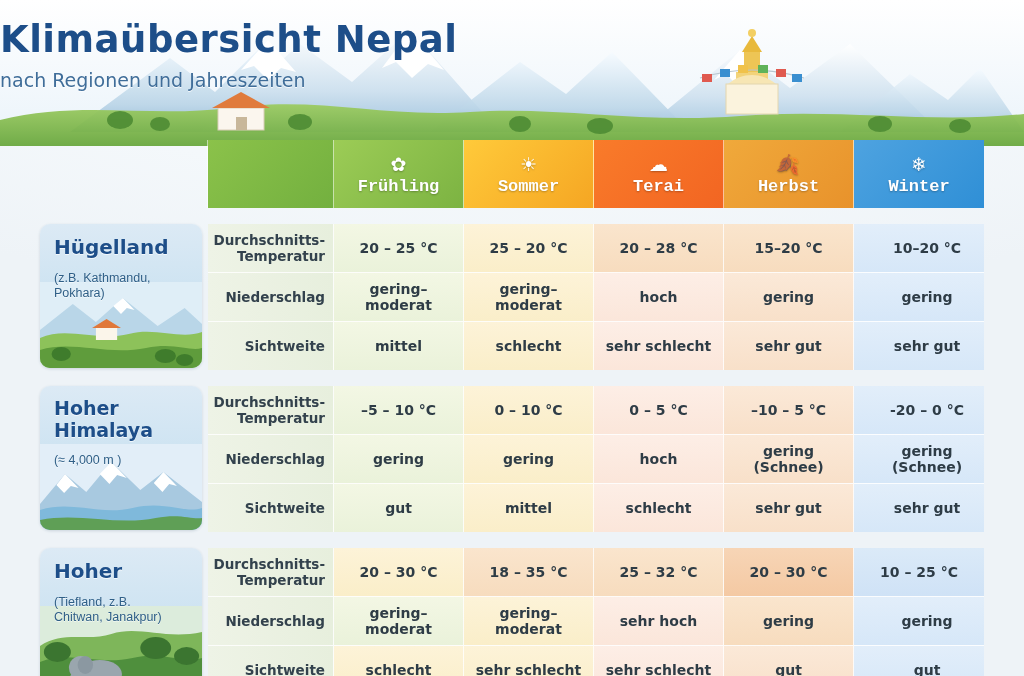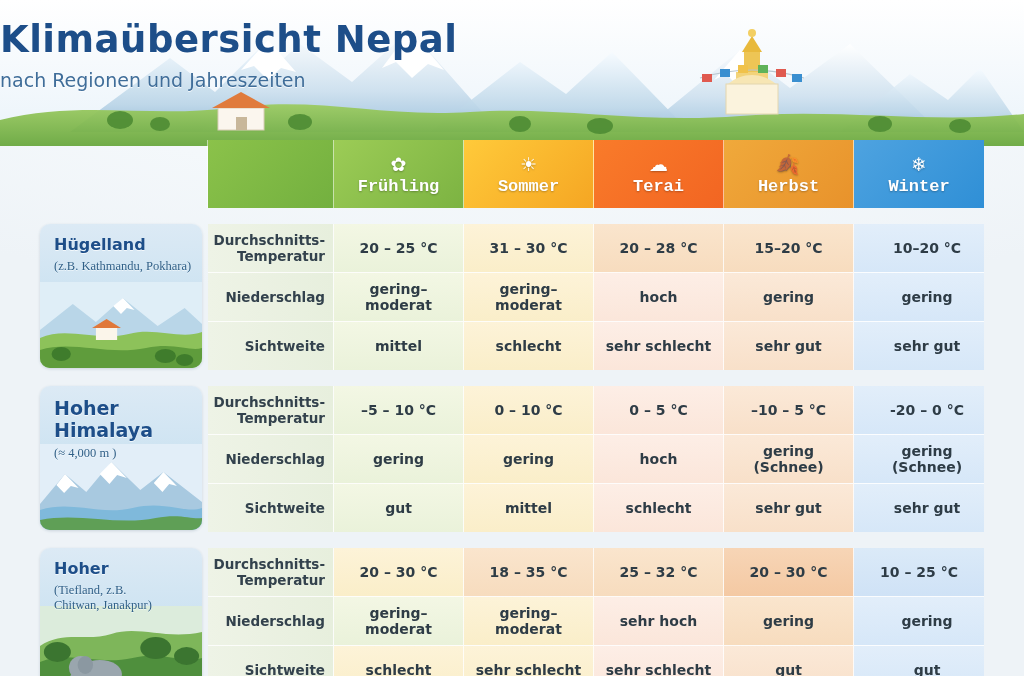--- a/index.html
+++ b/index.html
@@ -122,28 +122,28 @@
     box-shadow: 0 1px 3px rgba(40,70,100,0.18);
     margin-right: 6px;
   }
   .region-card .labels {
     position: relative;
     z-index: 3;
     padding: 11px 10px 0 14px;
   }
   .region-name {
     font-family: "DejaVu Sans", sans-serif;
-    font-size: 16px;
+    font-size: 20px;
     font-weight: bold;
     color: #1d4e89;
     text-shadow: 0 1px 0 rgba(255,255,255,0.7);
   }
   .region-sub {
-    margin-top: 5px;
-    font-family: Liberation Serif, serif;
+    margin-top: 12px;
+    font-family: Liberation Sans, sans-serif;
     font-size: 12.5px;
     color: #2f5f87;
     line-height: 15px;
     text-shadow: 0 1px 0 rgba(255,255,255,0.6);
   }
   .region-art {
     position: absolute;
     left: 0; bottom: 0;
     width: 100%;
     height: 86px;
@@ -334,21 +334,21 @@
                     <ellipse cx="130" cy="74" rx="11" ry="7"></ellipse>
                     <ellipse cx="150" cy="78" rx="9" ry="6"></ellipse>
                   </g>
               <rect x="58" y="46" width="22" height="12" fill="#fbf5ea"></rect>
               <path d="M54 46 L69 37 L84 46 Z" fill="#e0783a"></path>
             </svg>
           </div>
         </td>
         <td class="metric">Durchschnitts-Temperatur</td>
         <td class="val col-spring">20 – 25 °C</td>
-        <td class="val col-summer">31 – 30 °C</td>
+        <td class="val col-summer">25 – 20 °C</td>
         <td class="val hot-1">20 – 28 °C</td>
         <td class="val hot-1">15–20 °C</td>
         <td class="val col-winter" style="border-right:none">10–20 °C</td>
       </tr>
       <tr>
         <td class="metric">Niederschlag</td>
         <td class="val col-spring">gering–moderat</td>
         <td class="val col-summer">gering–moderat</td>
         <td class="val col-monsoon">hoch</td>
         <td class="val col-autumn">gering</td>

